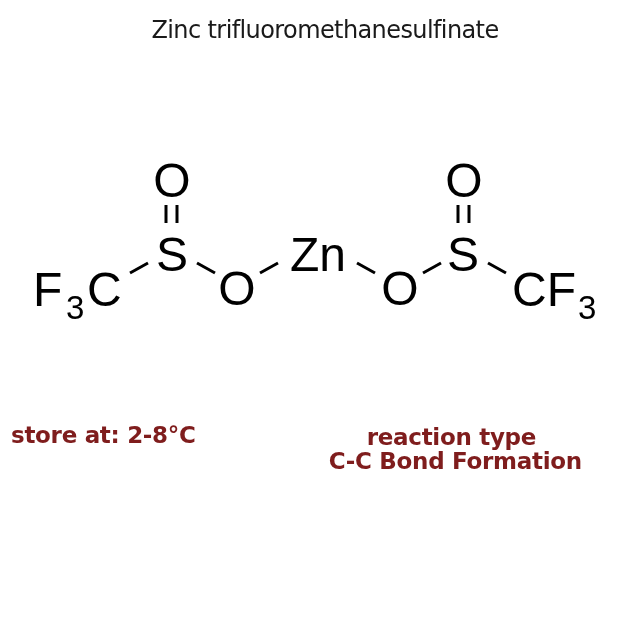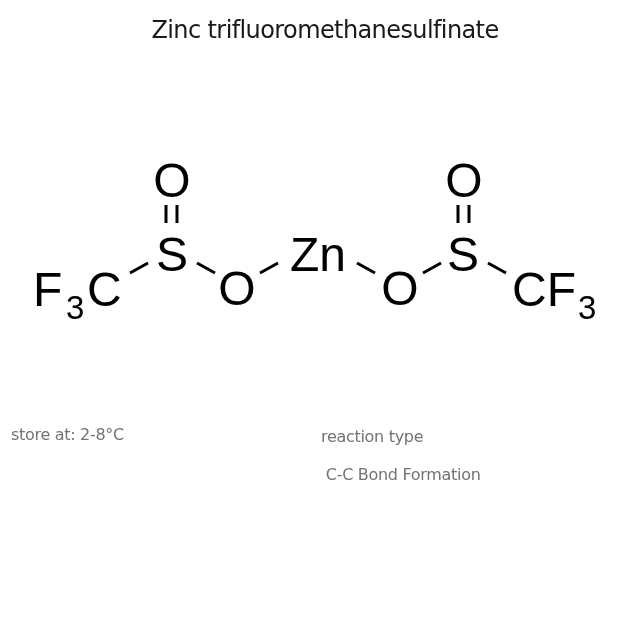--- a/index.html
+++ b/index.html
@@ -33,33 +33,34 @@
       width: 640px;
       height: 640px;
     }
     svg.structure text {
       font-family: "Liberation Sans", sans-serif;
       fill: #000000;
     }
     .info {
       position: absolute;
       font-family: "DejaVu Sans", sans-serif;
-      font-size: 16px;
+      font-size: 23px;
       line-height: 18px;
-      color: #737373;
+      color: #7f1d1d;
       letter-spacing: -0.3px;
-      font-weight: 400;
+      font-weight: 700;
     }
     .info-left {
       left: 11px;
       top: 426px;
     }
     .info-right {
       left: 321px;
       top: 428px;
+      text-align: center;
     }
     .info div {
       white-space: pre;
     }
   </style>
 </head>
 <body>
 
 <div class="title">Zinc trifluoromethanesulfinate</div>
 
@@ -100,14 +101,14 @@
     <text x="578" y="319" font-size="33">3</text>
   </g>
 </svg>
 
 <div class="info info-left">
   <div>store at: 2-8°C</div>
 </div>
 
 <div class="info info-right">
   <div>reaction type</div>
-  <div style="margin-top:20px;"> C-C Bond Formation</div>
+  <div style="margin-top:6px;"> C-C Bond Formation</div>
 </div>
 
 </body></html>

